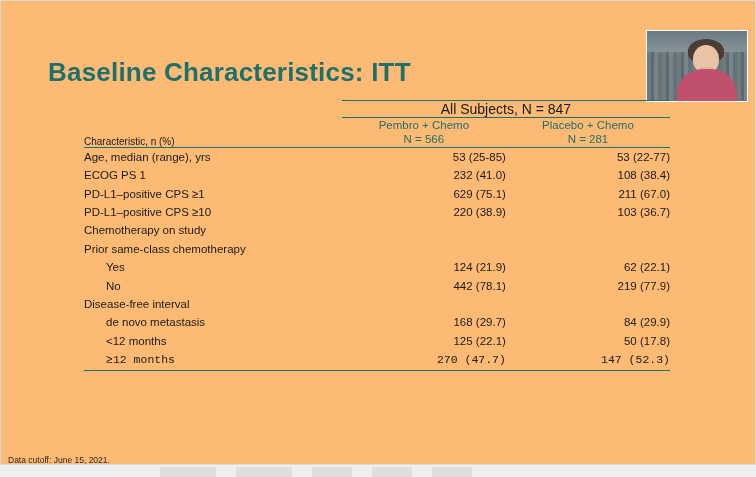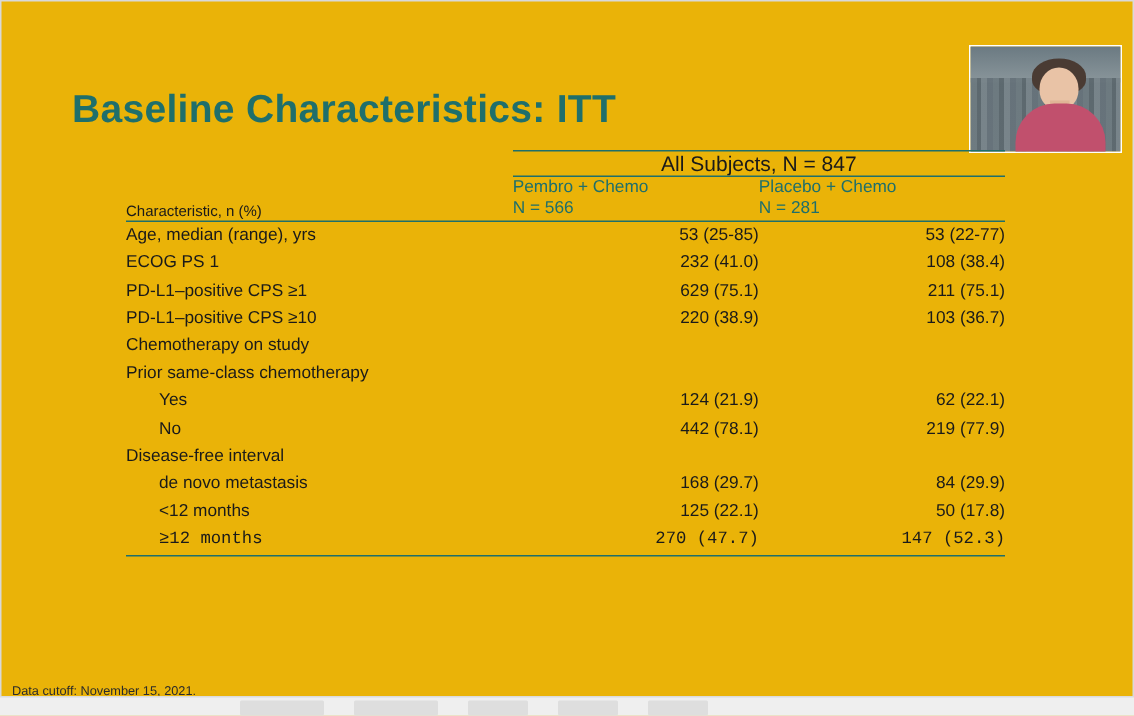--- a/index.html
+++ b/index.html
@@ -10,21 +10,21 @@
   body {
     width: 756px;
     height: 477px;
     overflow: hidden;
     font-family: "Liberation Sans", sans-serif;
   }
   #slide {
     position: relative;
     width: 756px;
     height: 477px;
-    background: #eab308;
+    background: #fdba74;
     box-sizing: border-box;
   }
   
   #slide::before {
     content: "";
     position: absolute;
     left: 0; top: 0; right: 0; bottom: 0;
     border: 1px solid #d9d9d9;
     pointer-events: none;
   }
@@ -125,20 +125,21 @@
     border: none;
   }
   .char-head {
     font-weight: bold;
     font-size: 10px;
     padding: 6px 0 6px 6px;
     vertical-align: bottom;
     border-bottom: 1.5px solid #1f6f6b;
   }
   .arm-head {
+    text-align: center;
     font-weight: bold;
     color: #1f6f6b;
     font-size: 11.5px;
     line-height: 1.25;
     padding: 4px 0 5px 0;
     border-bottom: 1.5px solid #1f6f6b;
   }
   tr.row td {
     padding: 3.2px 0;
     font-size: 11.5px;
@@ -225,21 +226,21 @@
         <td class="val">53 (22-77)</td>
       </tr>
       <tr class="row">
         <td class="label">ECOG PS 1</td>
         <td class="val">232 (41.0)</td>
         <td class="val">108 (38.4)</td>
       </tr>
       <tr class="row">
         <td class="label">PD-L1–positive CPS ≥1</td>
         <td class="val">629 (75.1)</td>
-        <td class="val">211 (75.1)</td>
+        <td class="val">211 (67.0)</td>
       </tr>
       <tr class="row">
         <td class="label">PD-L1–positive CPS ≥10</td>
         <td class="val">220 (38.9)</td>
         <td class="val">103 (36.7)</td>
       </tr>
       <tr class="row">
         <td class="label">Chemotherapy on study</td>
         <td class="val"></td>
         <td class="val"></td>
@@ -276,21 +277,21 @@
       </tr>
       <tr class="row last">
         <td class="label indent">≥12 months</td>
         <td class="val">270 (47.7)</td>
         <td class="val">147 (52.3)</td>
       </tr>
     </tbody>
       </table>
   </div>
 
-  <div class="footnote">Data cutoff: November 15, 2021.</div>
+  <div class="footnote">Data cutoff: June 15, 2021.</div>
 
   <div class="bottom-strip">
     <div class="chip" style="left:160px; width:56px;"></div>
     <div class="chip" style="left:236px; width:56px;"></div>
     <div class="chip" style="left:312px; width:40px;"></div>
     <div class="chip" style="left:372px; width:40px;"></div>
     <div class="chip" style="left:432px; width:40px;"></div>
   </div>
 
 </div>

